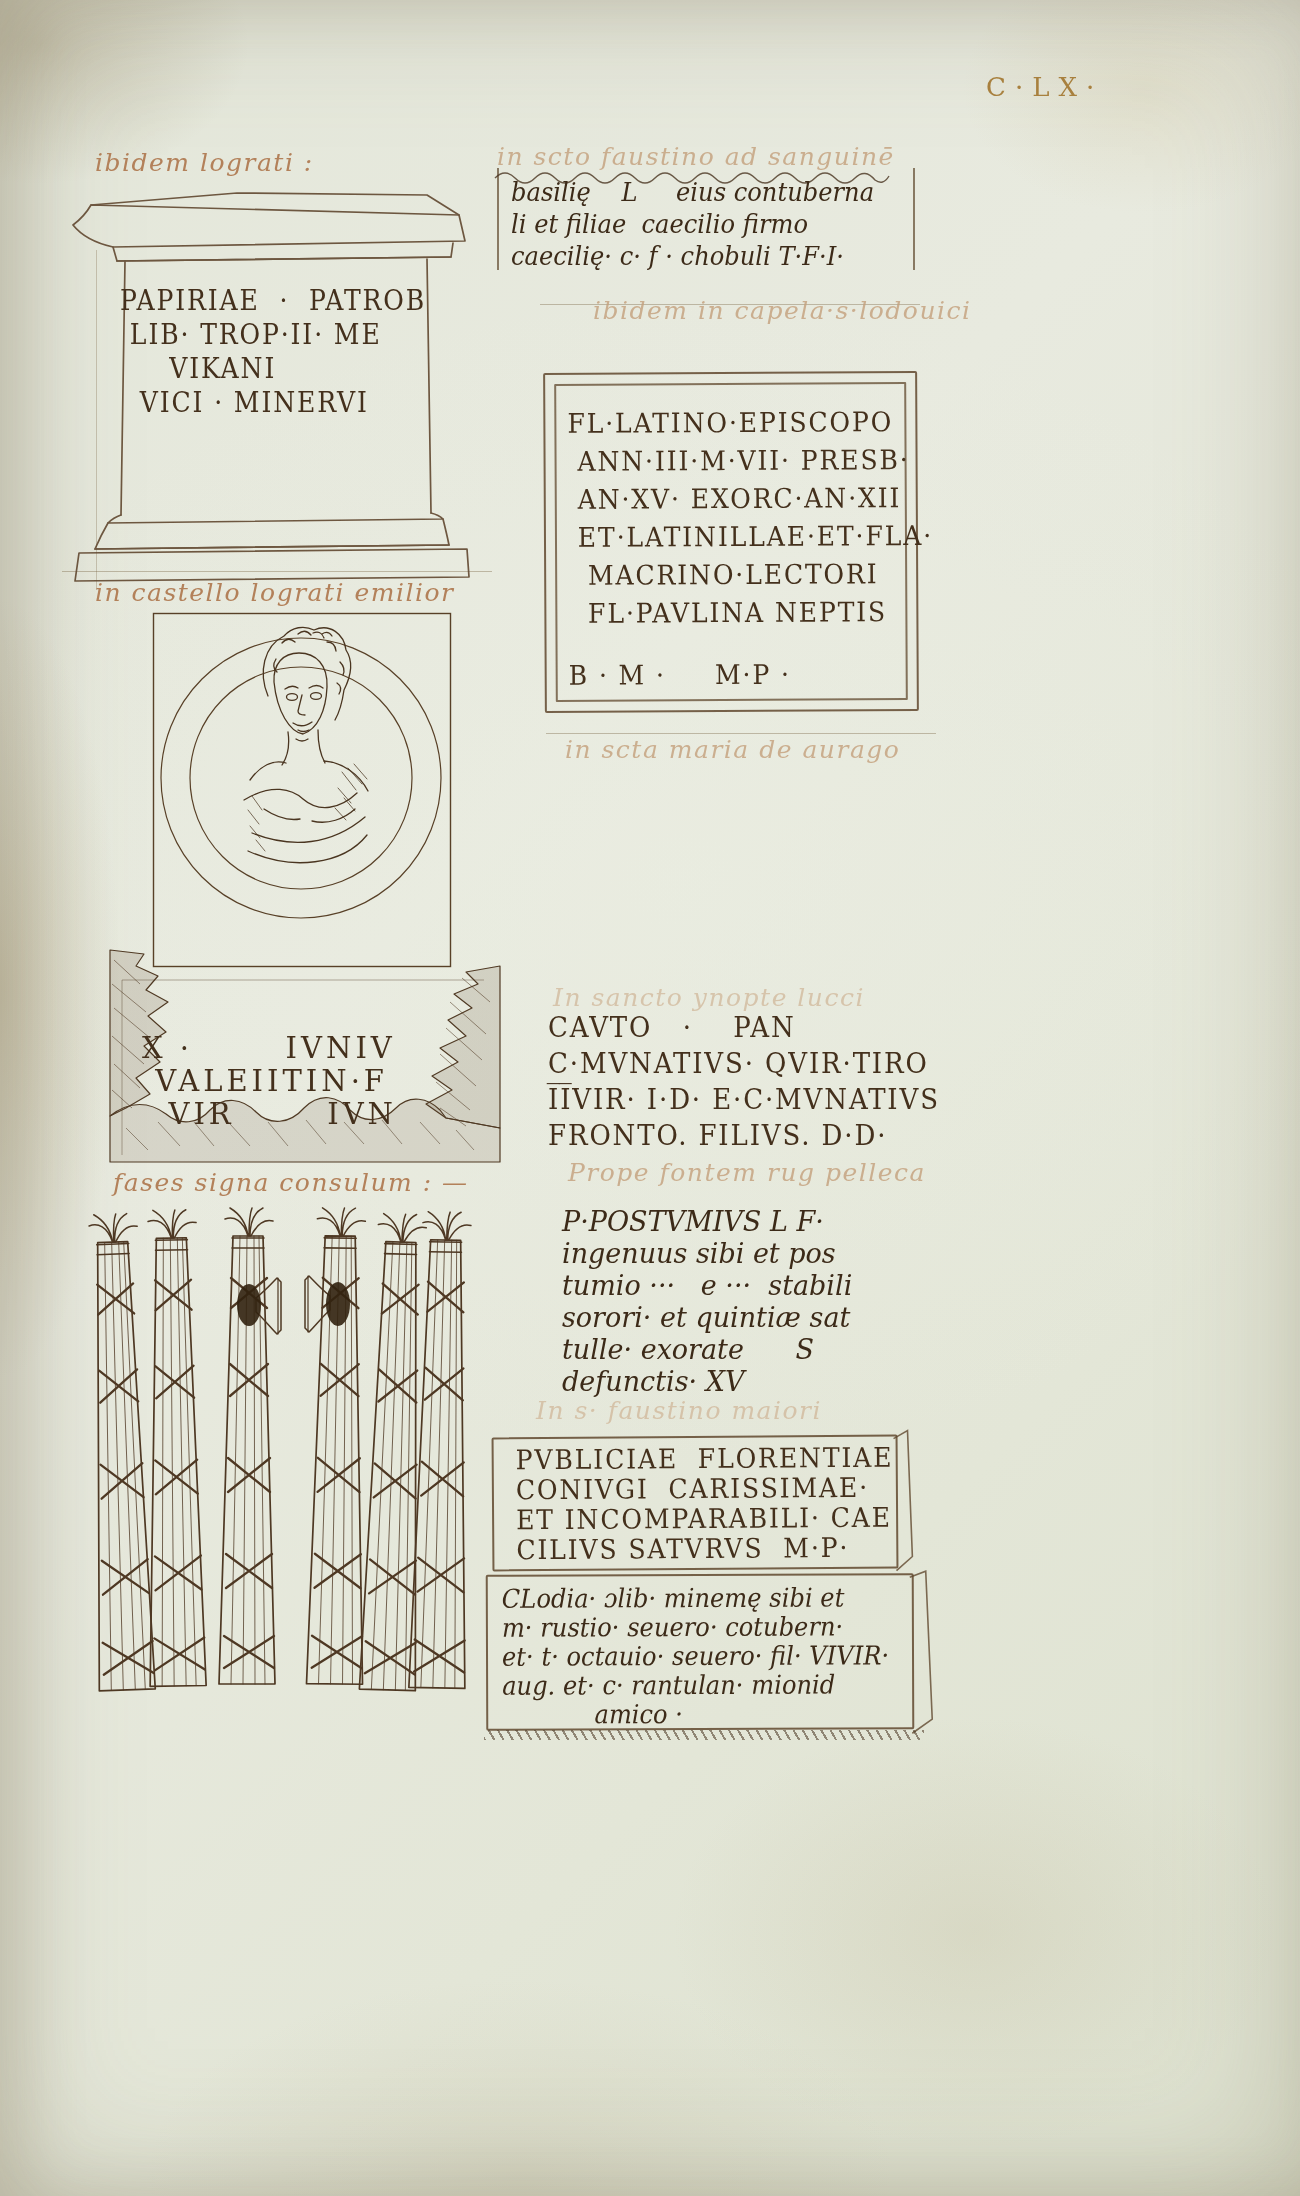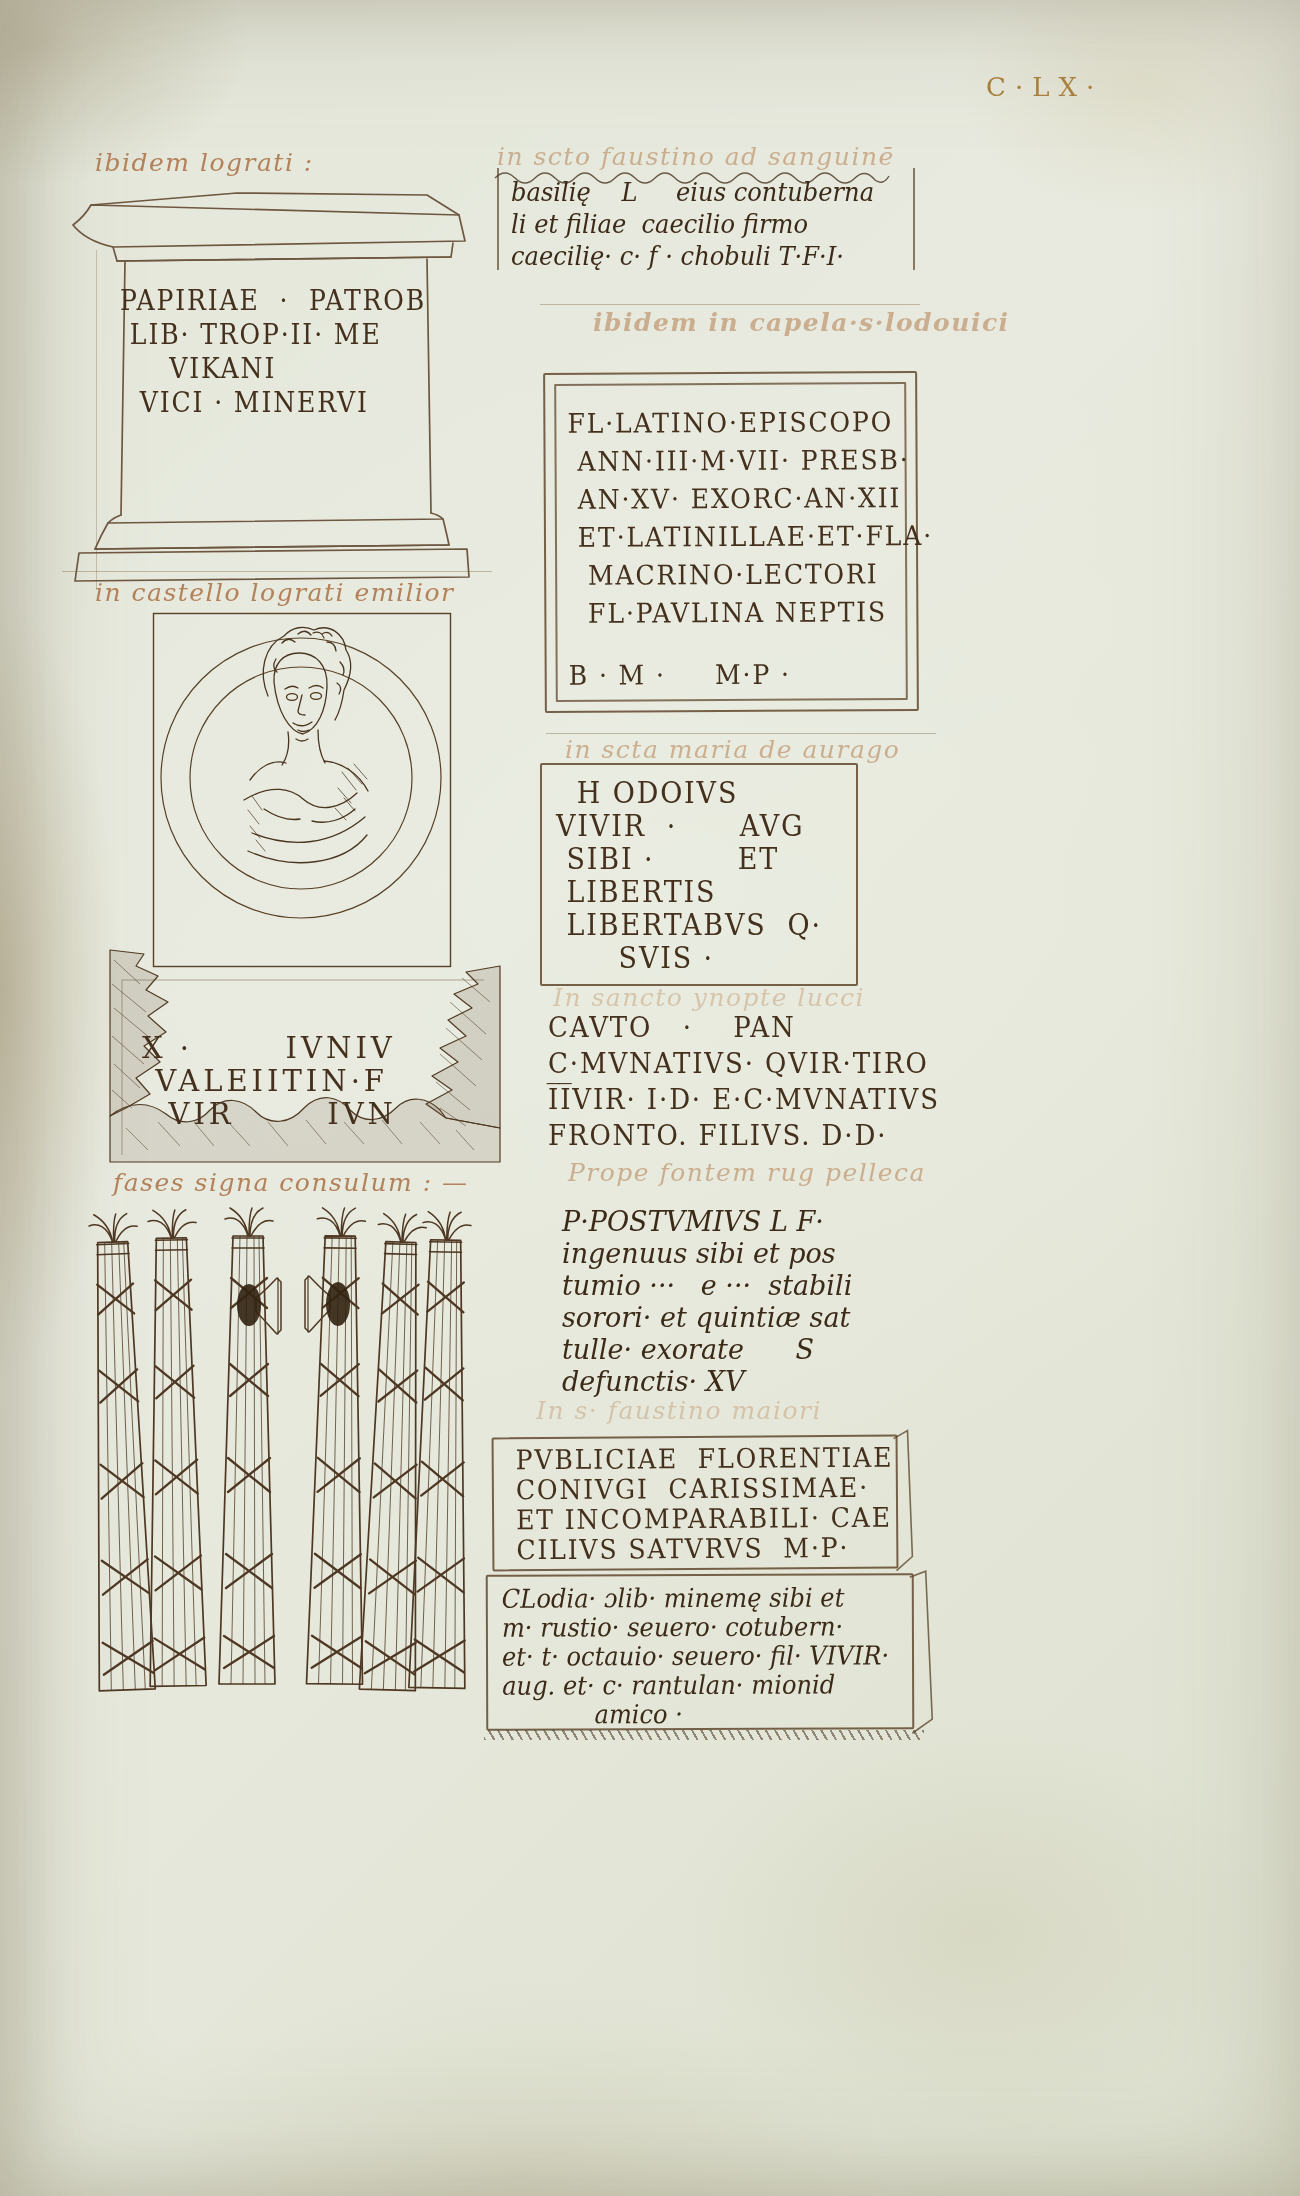--- a/index.html
+++ b/index.html
@@ -166,47 +166,37 @@
     <svg style="left:-6px;top:-2px;" width="420" height="18" viewBox="0 0 420 18" fill="none" stroke="#4a3520" stroke-width="1.4" opacity=".8">
       <path d="M2,12 q10,-10 20,0 t20,0 t20,0 t20,0 t20,0 t20,0 t20,0 t20,0 t20,0 t20,0 t20,0 t20,0 t20,0 t20,0 t20,0 t20,0 t20,0 t20,0 t20,2 q8,6 14,-4"></path>
     </svg>
     <div class="txt sx">
       <div class="line">basilię    L     eius contuberna</div>
       <div class="line">li et filiae  caecilio firmo</div>
       <div class="line">caecilię· c· f · chobuli T·F·I·</div>
     </div>
   </div>
 
-  <div class="rubric faded" style="left:593px;top:308px;font-weight:bold;">ibidem in capela·s·lodouici</div>
+  <div class="rubric faded" style="left:593px;top:296px;">ibidem in capela·s·lodouici</div>
 
   <div class="block caps frame fl">
     <div class="frame-inner"></div>
     <div class="txt sx">
       <div class="line">FL·LATINO·EPISCOPO</div>
       <div class="line"> ANN·III·M·VII· PRESB·</div>
       <div class="line"> AN·XV· EXORC·AN·XII</div>
       <div class="line"> ET·LATINILLAE·ET·FLA·</div>
       <div class="line">  MACRINO·LECTORI</div>
       <div class="line">  FL·PAVLINA NEPTIS</div>
       <div class="line gap">B · M ·     M·P ·</div>
     </div>
   </div>
 
   <div class="rubric faded" style="left:565px;top:735px;text-align:center;">in scta maria de aurago</div>
 
-  <div class="block caps frame hod">
-    <div class="txt sx">
-      <div class="line">  H ODOIVS</div>
-      <div class="line">VIVIR  ·      AVG</div>
-      <div class="line"> SIBI ·        ET</div>
-      <div class="line"> LIBERTIS</div>
-      <div class="line"> LIBERTABVS  Q·</div>
-      <div class="line">      SVIS ·</div>
-    </div>
-  </div>
 
   <div class="rubric vfaded" style="left:553px;top:983px;">In sancto ynopte lucci</div>
 
   <div class="block caps mun sx">
     <div class="line">CAVTO   ·    PAN</div>
     <div class="line">C·MVNATIVS· QVIR·TIRO</div>
     <div class="line">I̅I̅VIR· I·D· E·C·MVNATIVS</div>
     <div class="line">FRONTO. FILIVS. D·D·</div>
   </div>
 

